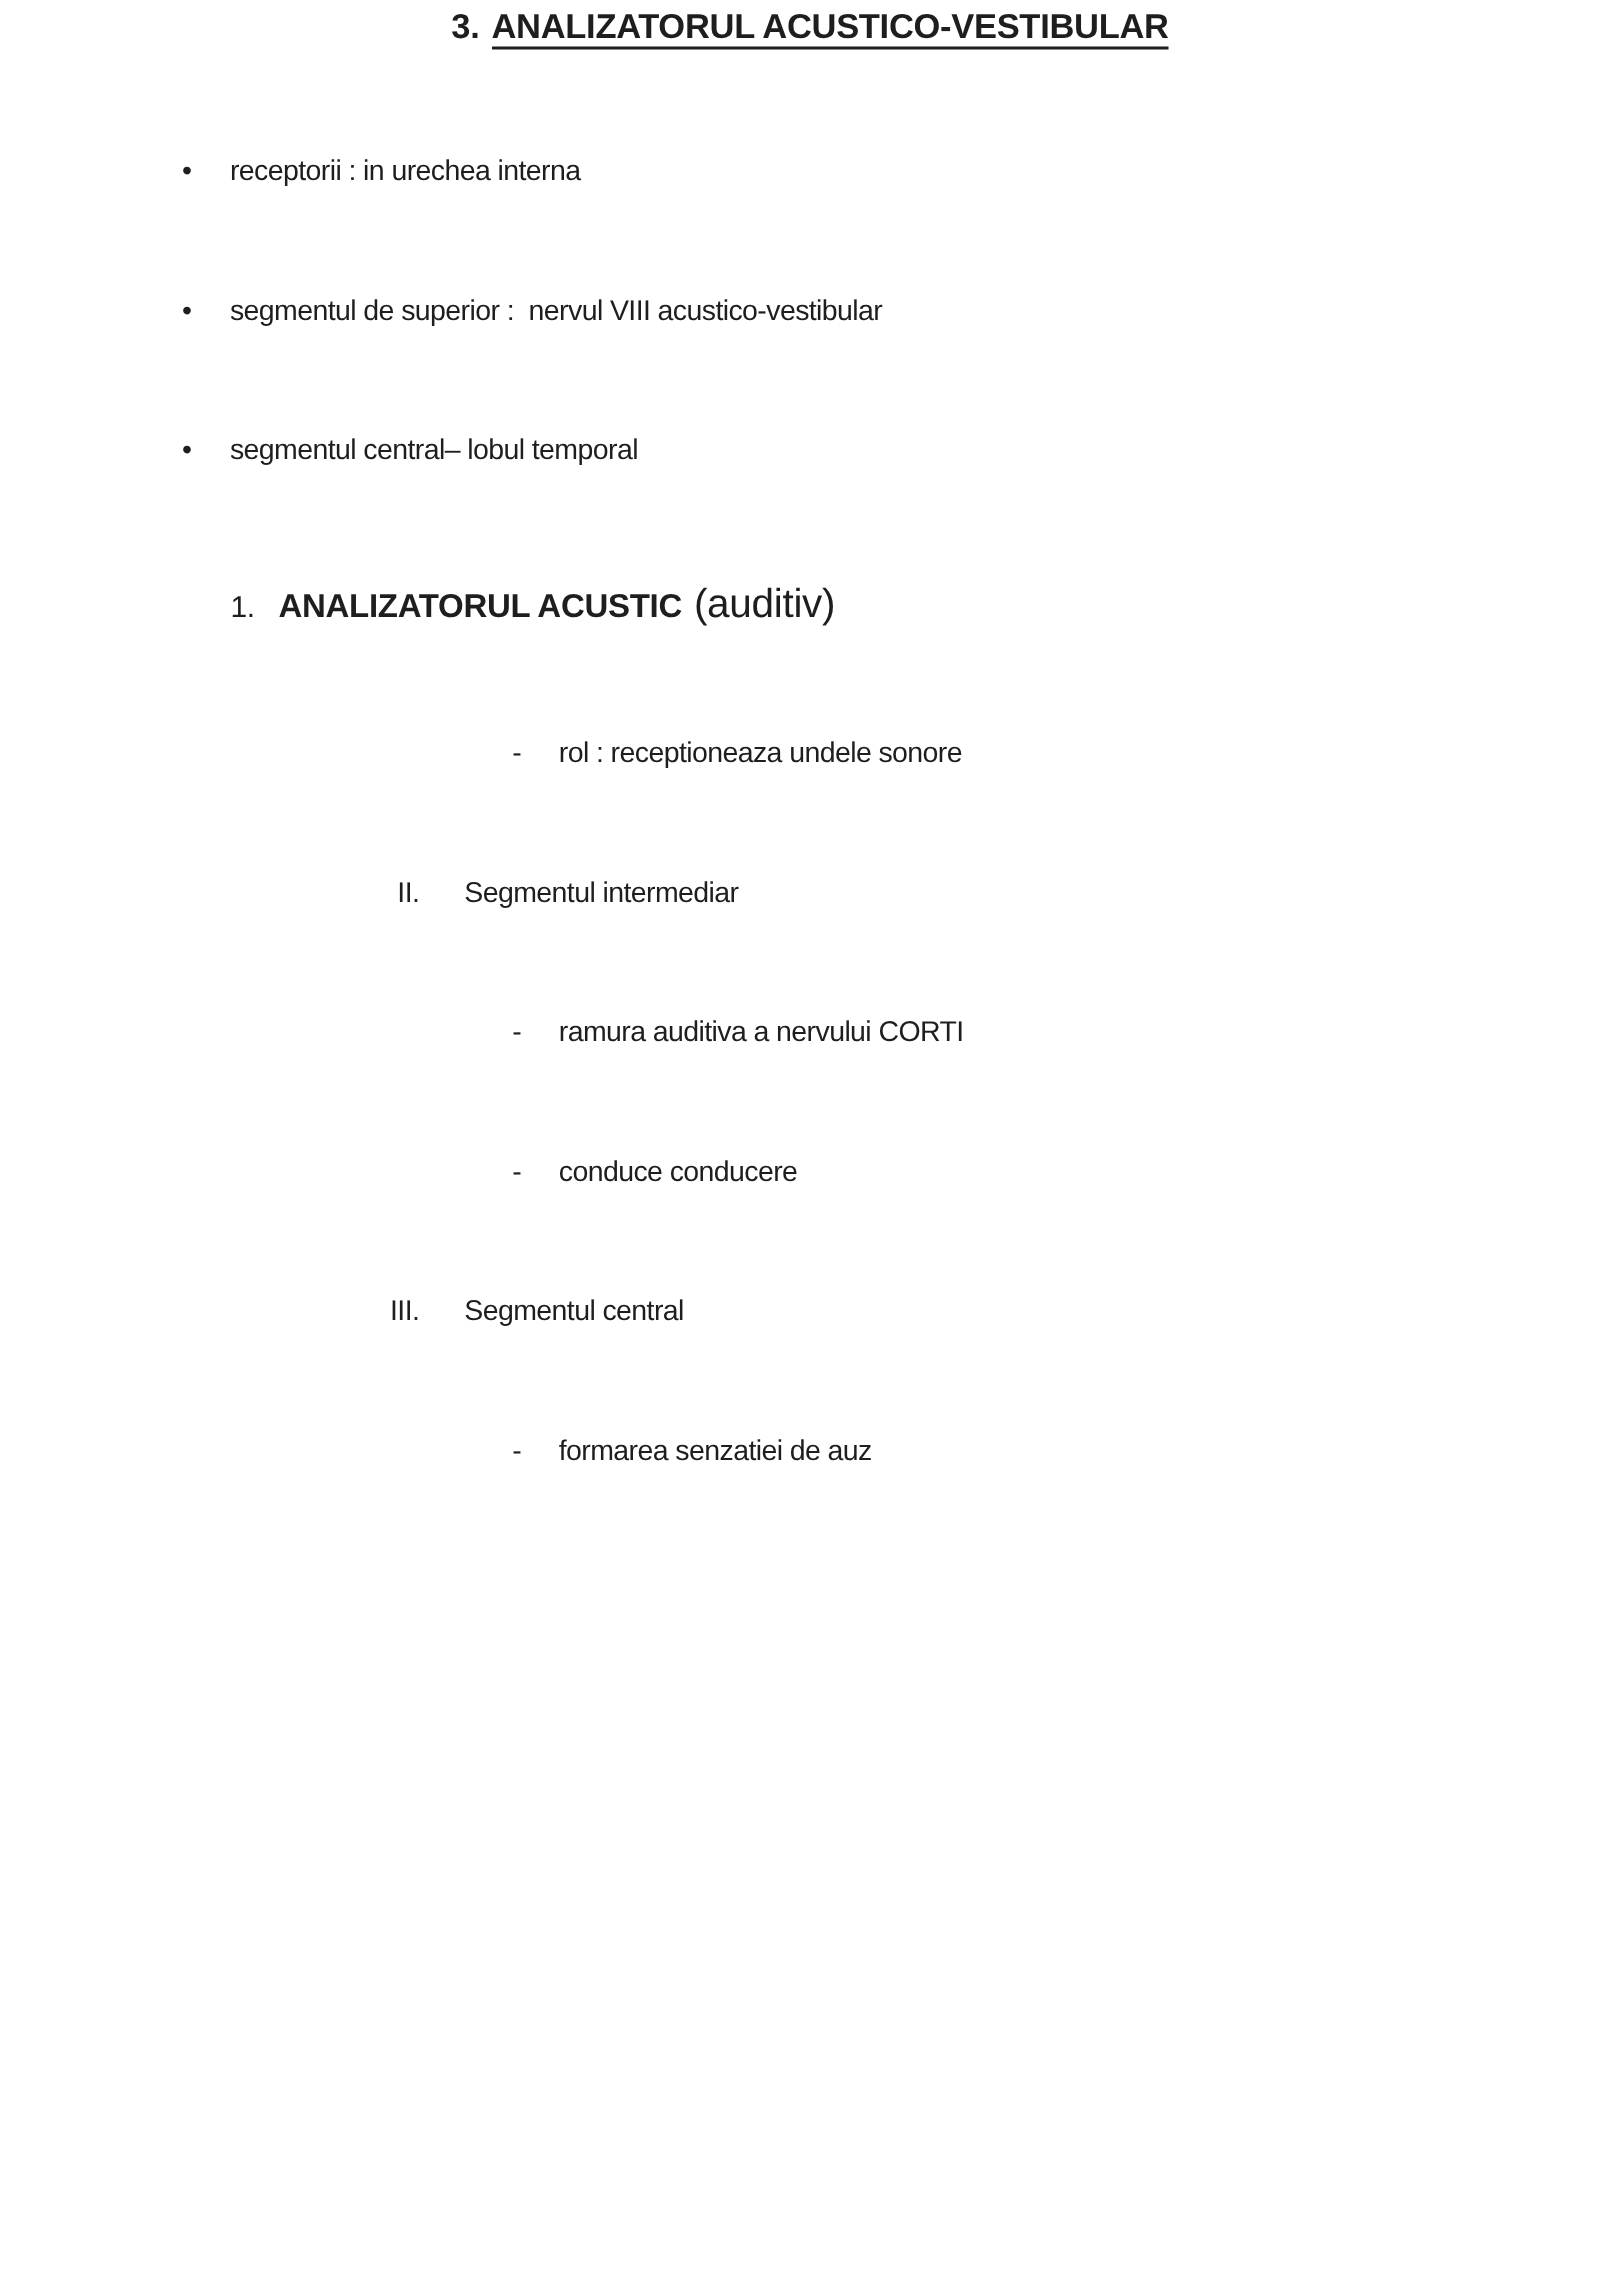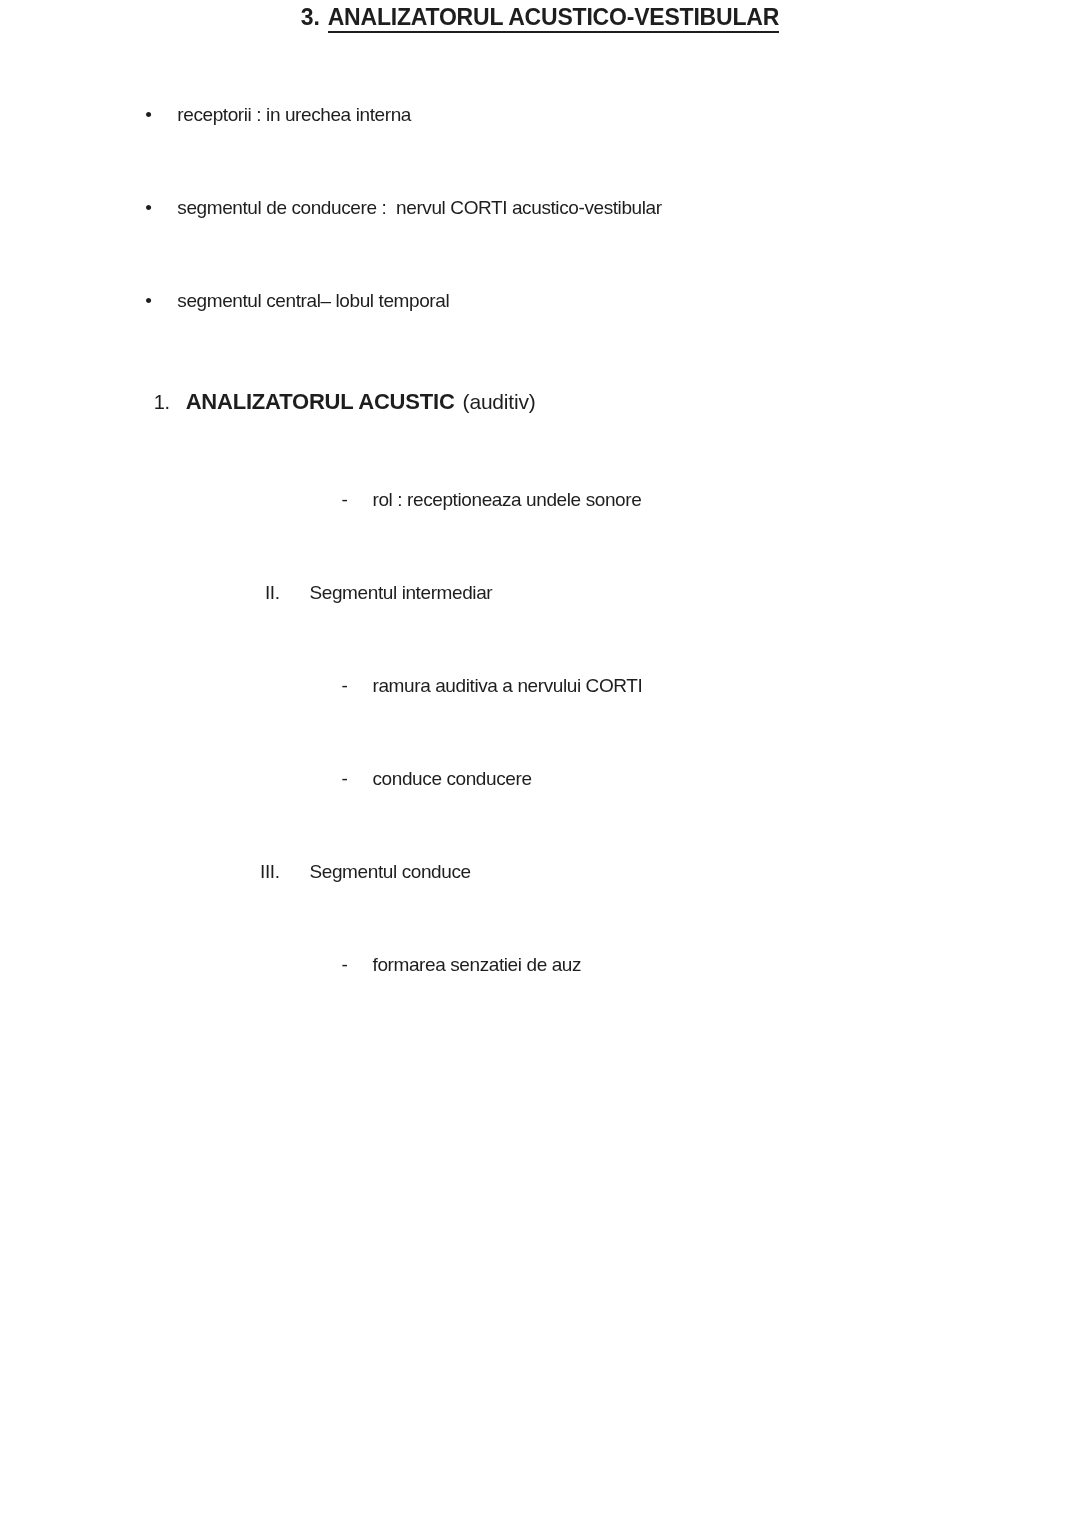--- a/index.html
+++ b/index.html
@@ -34,33 +34,33 @@
     font-weight: bold;
     letter-spacing: -0.2px;
   }
   .title-num { margin-right: 8px; }
   .title-text {
     border-bottom: 2px solid #1e1e1e;
     padding-bottom: 1px;
   }
   
   .intro-list { margin-top: 34px; }
-  .intro-row { padding-left: 116px; }
+  .intro-row { padding-left: 92px; }
   .bullet-marker { display: inline-block; width: 32px; }
   
   .sec-heading {
     padding-left: 130px;
     font-size: 22px;
     line-height: 34px;
     letter-spacing: -0.2px;
   }
   .sec-heading.first { margin-top: 4px; }
   .sec-num { display: inline-block; width: 32px; font-size: 20px; }
   .sec-title { font-weight: bold; text-align: center; }
-  .sec-sub { margin-left: 8px; font-size: 21px; }
+  .sec-sub { margin-left: 8px; font-size: 27px; }
   
   .roman1 { padding-left: 237px; }
   .roman1 .roman-marker { display: inline-block; width: 23px; text-align: right; }
   .roman1 .roman-label { margin-left: 30px; }
   .roman1.first { margin-top: 2px; }
   
   .dash1 { padding-left: 322px; }
   .dash1 .dash-marker { display: inline-block; width: 31px; }
 </style>
 </head>
@@ -70,21 +70,21 @@
 
   <div class="title">
     <span class="title-num">3.</span><span class="title-text">ANALIZATORUL ACUSTICO-VESTIBULAR</span>
   </div>
 
   <div class="intro-list">
     <div class="line intro-row">
       <span class="bullet-marker">•</span><span>receptorii : in urechea interna</span>
     </div>
     <div class="line intro-row">
-      <span class="bullet-marker">•</span><span>segmentul de conducere :  nervul CORTI acustico-vestibular</span>
+      <span class="bullet-marker">•</span><span>segmentul de superior :  nervul VIII acustico-vestibular</span>
     </div>
     <div class="line intro-row">
       <span class="bullet-marker">•</span><span>segmentul central– lobul temporal</span>
     </div>
   </div>
 
   <div class="line sec-heading first">
     <span class="sec-num">1.</span><span class="sec-title">ANALIZATORUL ACUSTIC</span><span class="sec-sub">(auditiv)</span>
   </div>
 
@@ -96,19 +96,19 @@
     <span class="roman-marker">II.</span><span class="roman-label">Segmentul intermediar</span>
   </div>
   <div class="line dash1">
     <span class="dash-marker">-</span><span>ramura auditiva a nervului CORTI</span>
   </div>
   <div class="line dash1">
     <span class="dash-marker">-</span><span>conduce conducere</span>
   </div>
 
   <div class="line roman1">
-    <span class="roman-marker">III.</span><span class="roman-label">Segmentul conduce</span>
+    <span class="roman-marker">III.</span><span class="roman-label">Segmentul central</span>
   </div>
   <div class="line dash1">
     <span class="dash-marker">-</span><span>formarea senzatiei de auz</span>
   </div>
 
 </div>
 
 </body></html>

